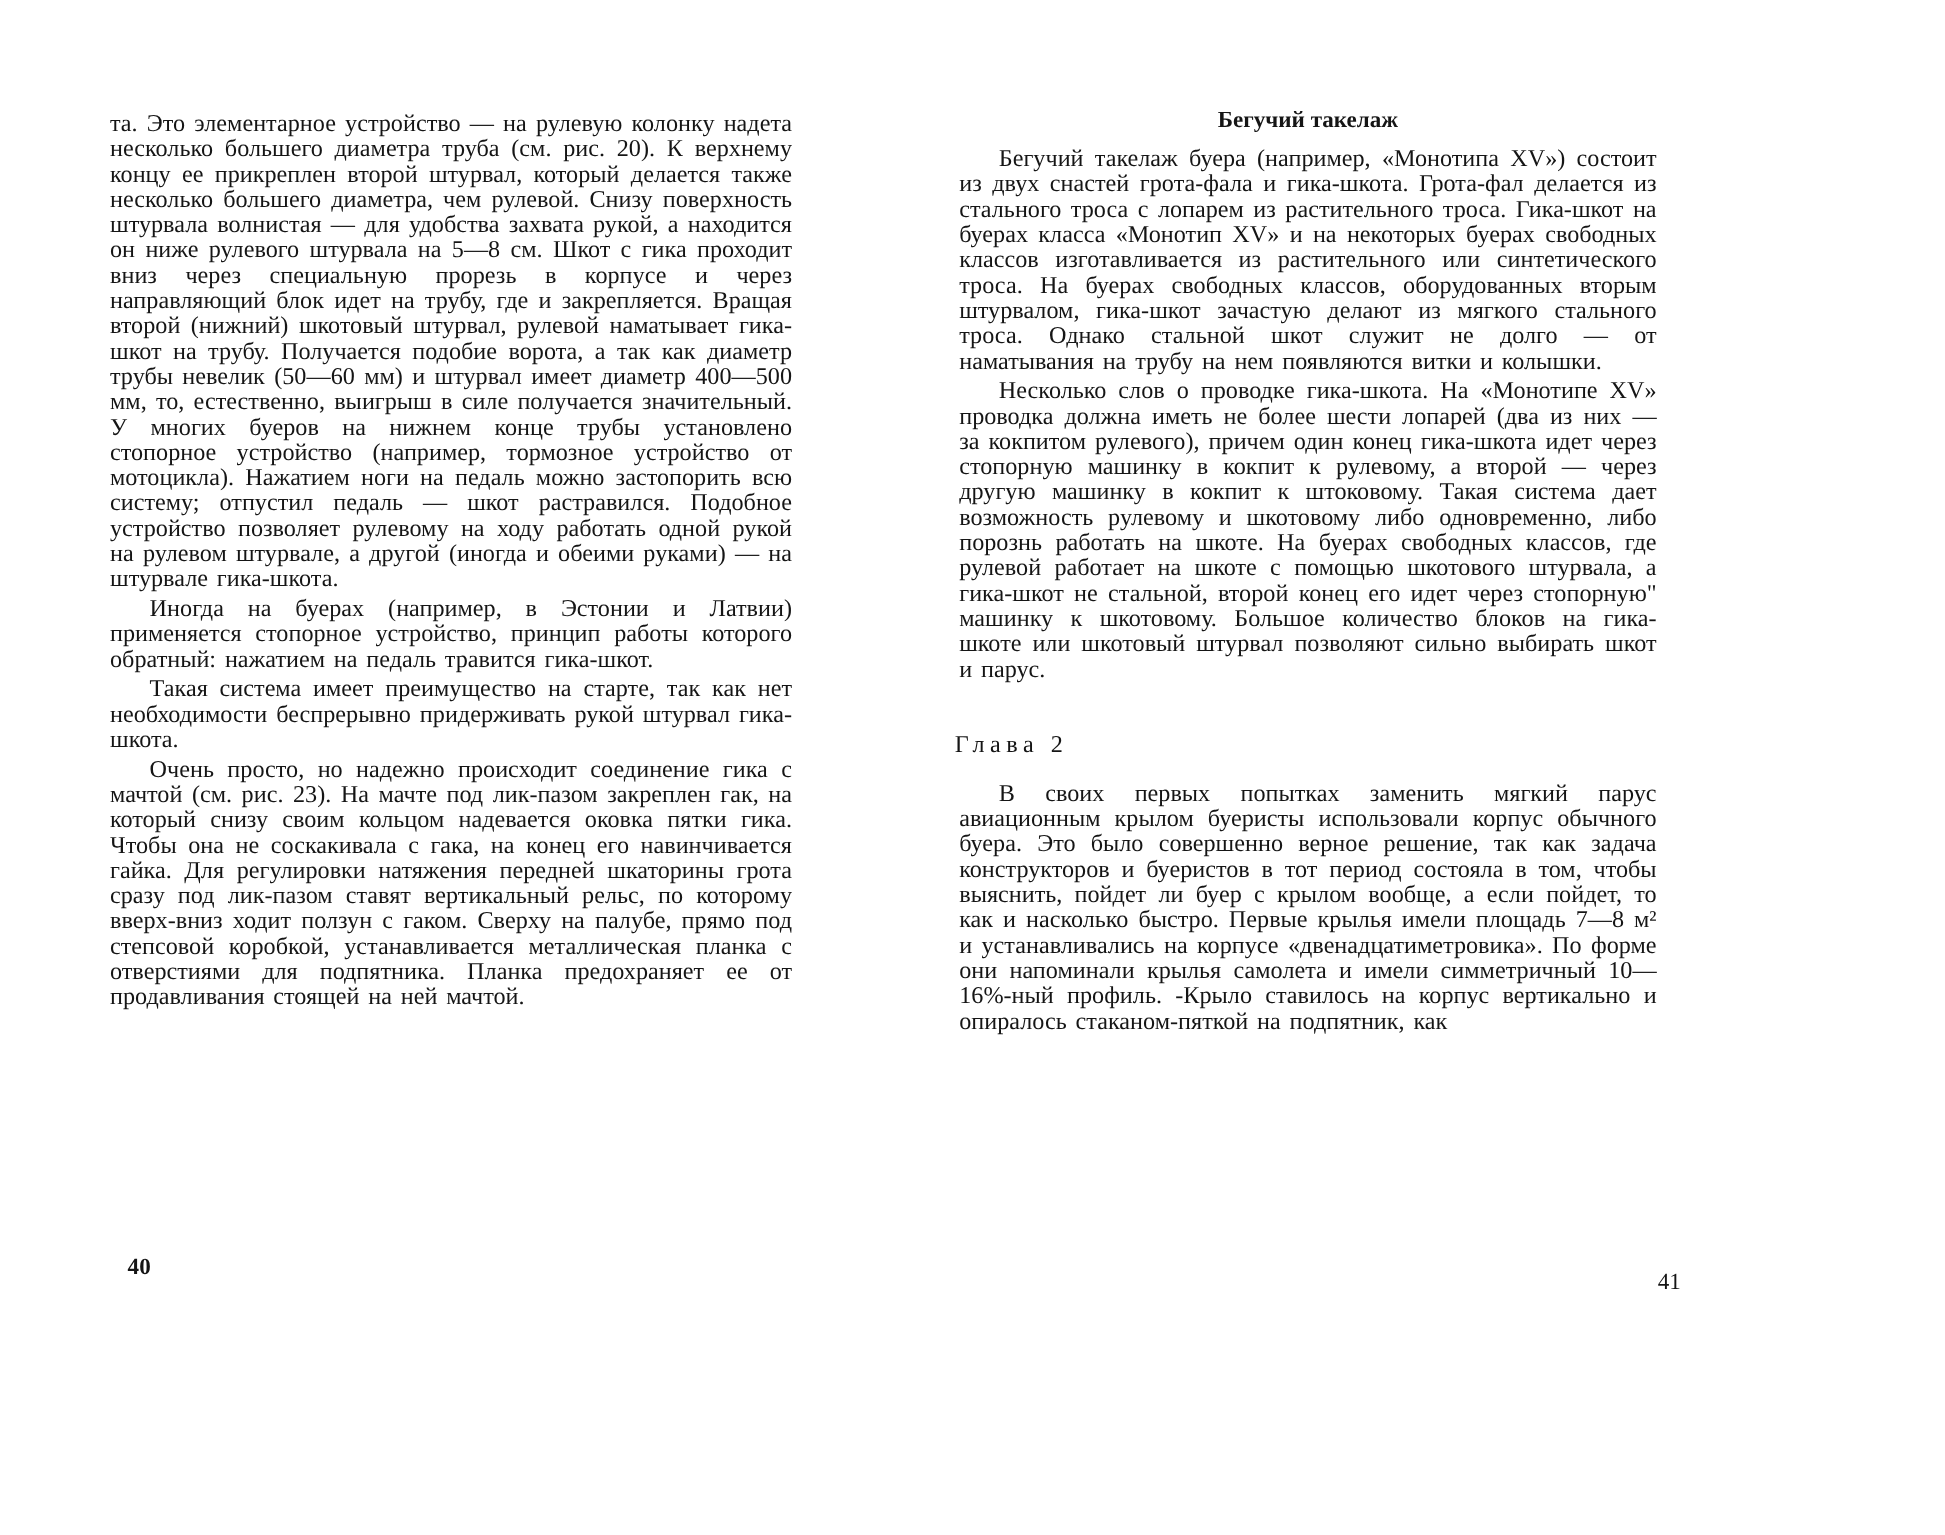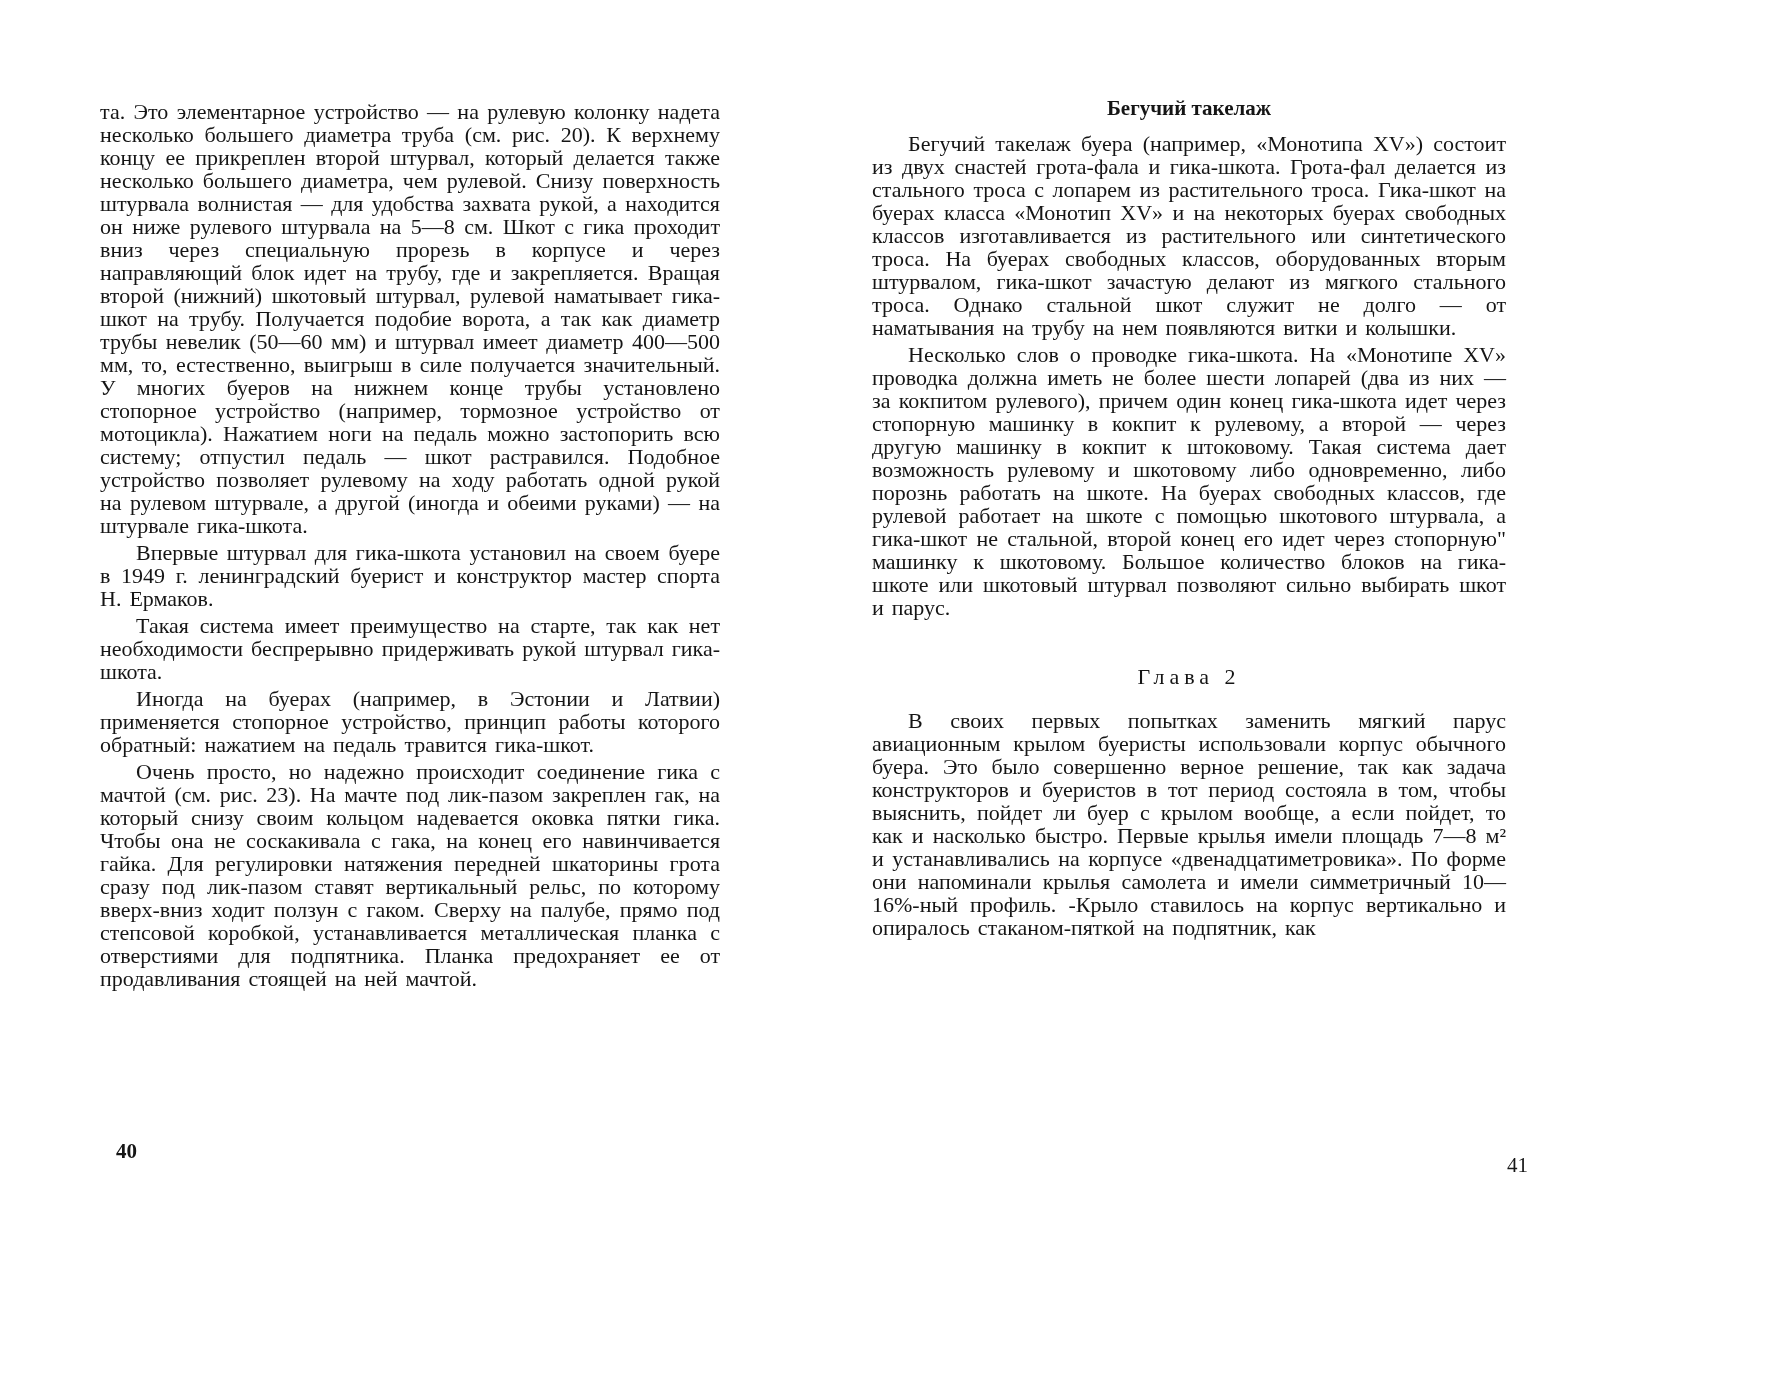--- a/index.html
+++ b/index.html
@@ -41,21 +41,20 @@
   }
   .section-heading {
     margin: 0 0 12px 0;
     text-align: center;
     font-size: 21px;
     font-weight: bold;
     line-height: 24px;
   }
   .chapter-heading {
     margin: 46px 0 20px 0;
-    text-align: center;
     font-size: 22px;
     font-weight: normal;
     letter-spacing: 5px;
     line-height: 24px;
   }
   .chapter-subheading {
     margin: 0 0 30px 0;
     text-align: center;
     font-size: 19px;
     font-weight: bold;
@@ -78,23 +77,22 @@
     top: 1154px;
     font-weight: normal;
     margin-left: 20px;
   }
 </style>
 </head>
 <body>
 
 <div class="page-col col-left">
   <p class="body-par no-indent">та. Это элементарное устройство — на рулевую колонку надета несколько большего диаметра труба (см. рис. 20). К верхнему концу ее прикреплен второй штурвал, который делается также несколько большего диаметра, чем рулевой. Снизу поверхность штурвала волнистая — для удобства захвата рукой, а находится он ниже рулевого штурвала на 5—8 см. Шкот с гика проходит вниз через специальную прорезь в корпусе и через направляющий блок идет на трубу, где и закрепляется. Вращая второй (нижний) шкотовый штурвал, рулевой наматывает гика-шкот на трубу. Получается подобие ворота, а так как диаметр трубы невелик (50—60 мм) и штурвал имеет диаметр 400—500 мм, то, естественно, выигрыш в силе получается значительный. У многих буеров на нижнем конце трубы установлено стопорное устройство (например, тормозное устройство от мотоцикла). Нажатием ноги на педаль можно застопорить всю систему; отпустил педаль — шкот растравился. Подобное устройство позволяет рулевому на ходу работать одной рукой на рулевом штурвале, а другой (иногда и обеими руками) — на штурвале гика-шкота.</p>
-  <p class="body-par">Впервые штурвал для гика-шкота установил на своем буере в 1949 г. ленинградский буерист и конструктор мастер спорта Н. Ермаков.</p>
+  <p class="body-par">Иногда на буерах (например, в Эстонии и Латвии) применяется стопорное устройство, принцип работы которого обратный: нажатием на педаль травится гика-шкот.</p>
   <p class="body-par">Такая система имеет преимущество на старте, так как нет необходимости беспрерывно придерживать рукой штурвал гика-шкота.</p>
-  <p class="body-par">Иногда на буерах (например, в Эстонии и Латвии) применяется стопорное устройство, принцип работы которого обратный: нажатием на педаль травится гика-шкот.</p>
   <p class="body-par">Очень просто, но надежно происходит соединение гика с мачтой (см. рис. 23). На мачте под лик-пазом закреплен гак, на который снизу своим кольцом надевается оковка пятки гика. Чтобы она не соскакивала с гака, на конец его навинчивается гайка. Для регулировки натяжения передней шкаторины грота сразу под лик-пазом ставят вертикальный рельс, по которому вверх-вниз ходит ползун с гаком. Сверху на палубе, прямо под степсовой коробкой, устанавливается металлическая планка с отверстиями для подпятника. Планка предохраняет ее от продавливания стоящей на ней мачтой.</p>
 </div>
 
 <div class="page-col col-right">
   <h2 class="section-heading">Бегучий такелаж</h2>
   <p class="body-par">Бегучий такелаж буера (например, «Монотипа XV») состоит из двух снастей грота-фала и гика-шкота. Грота-фал делается из стального троса с лопарем из растительного троса. Гика-шкот на буерах класса «Монотип XV» и на некоторых буерах свободных классов изготавливается из растительного или синтетического троса. На буерах свободных классов, оборудованных вторым штурвалом, гика-шкот зачастую делают из мягкого стального троса. Однако стальной шкот служит не долго — от наматывания на трубу на нем появляются витки и колышки.</p>
   <p class="body-par">Несколько слов о проводке гика-шкота. На «Монотипе XV» проводка должна иметь не более шести лопарей (два из них — за кокпитом рулевого), причем один конец гика-шкота идет через стопорную машинку в кокпит к рулевому, а второй — через другую машинку в кокпит к штоковому. Такая система дает возможность рулевому и шкотовому либо одновременно, либо порознь работать на шкоте. На буерах свободных классов, где рулевой работает на шкоте с помощью шкотового штурвала, а гика-шкот не стальной, второй конец его идет через стопорную" машинку к шкотовому. Большое количество блоков на гика-шкоте или шкотовый штурвал позволяют сильно выбирать шкот и парус.</p>
   <h3 class="chapter-heading">Глава 2</h3>
   <p class="body-par">В своих первых попытках заменить мягкий парус авиационным крылом буеристы использовали корпус обычного буера. Это было совершенно верное решение, так как задача конструкторов и буеристов в тот период состояла в том, чтобы выяснить, пойдет ли буер с крылом вообще, а если пойдет, то как и насколько быстро. Первые крылья имели площадь 7—8 м² и устанавливались на корпусе «двенадцатиметровика». По форме они напоминали крылья самолета и имели симметричный 10— 16%-ный профиль. -Крыло ставилось на корпус вертикально и опиралось стаканом-пяткой на подпятник, как</p>
 </div>

